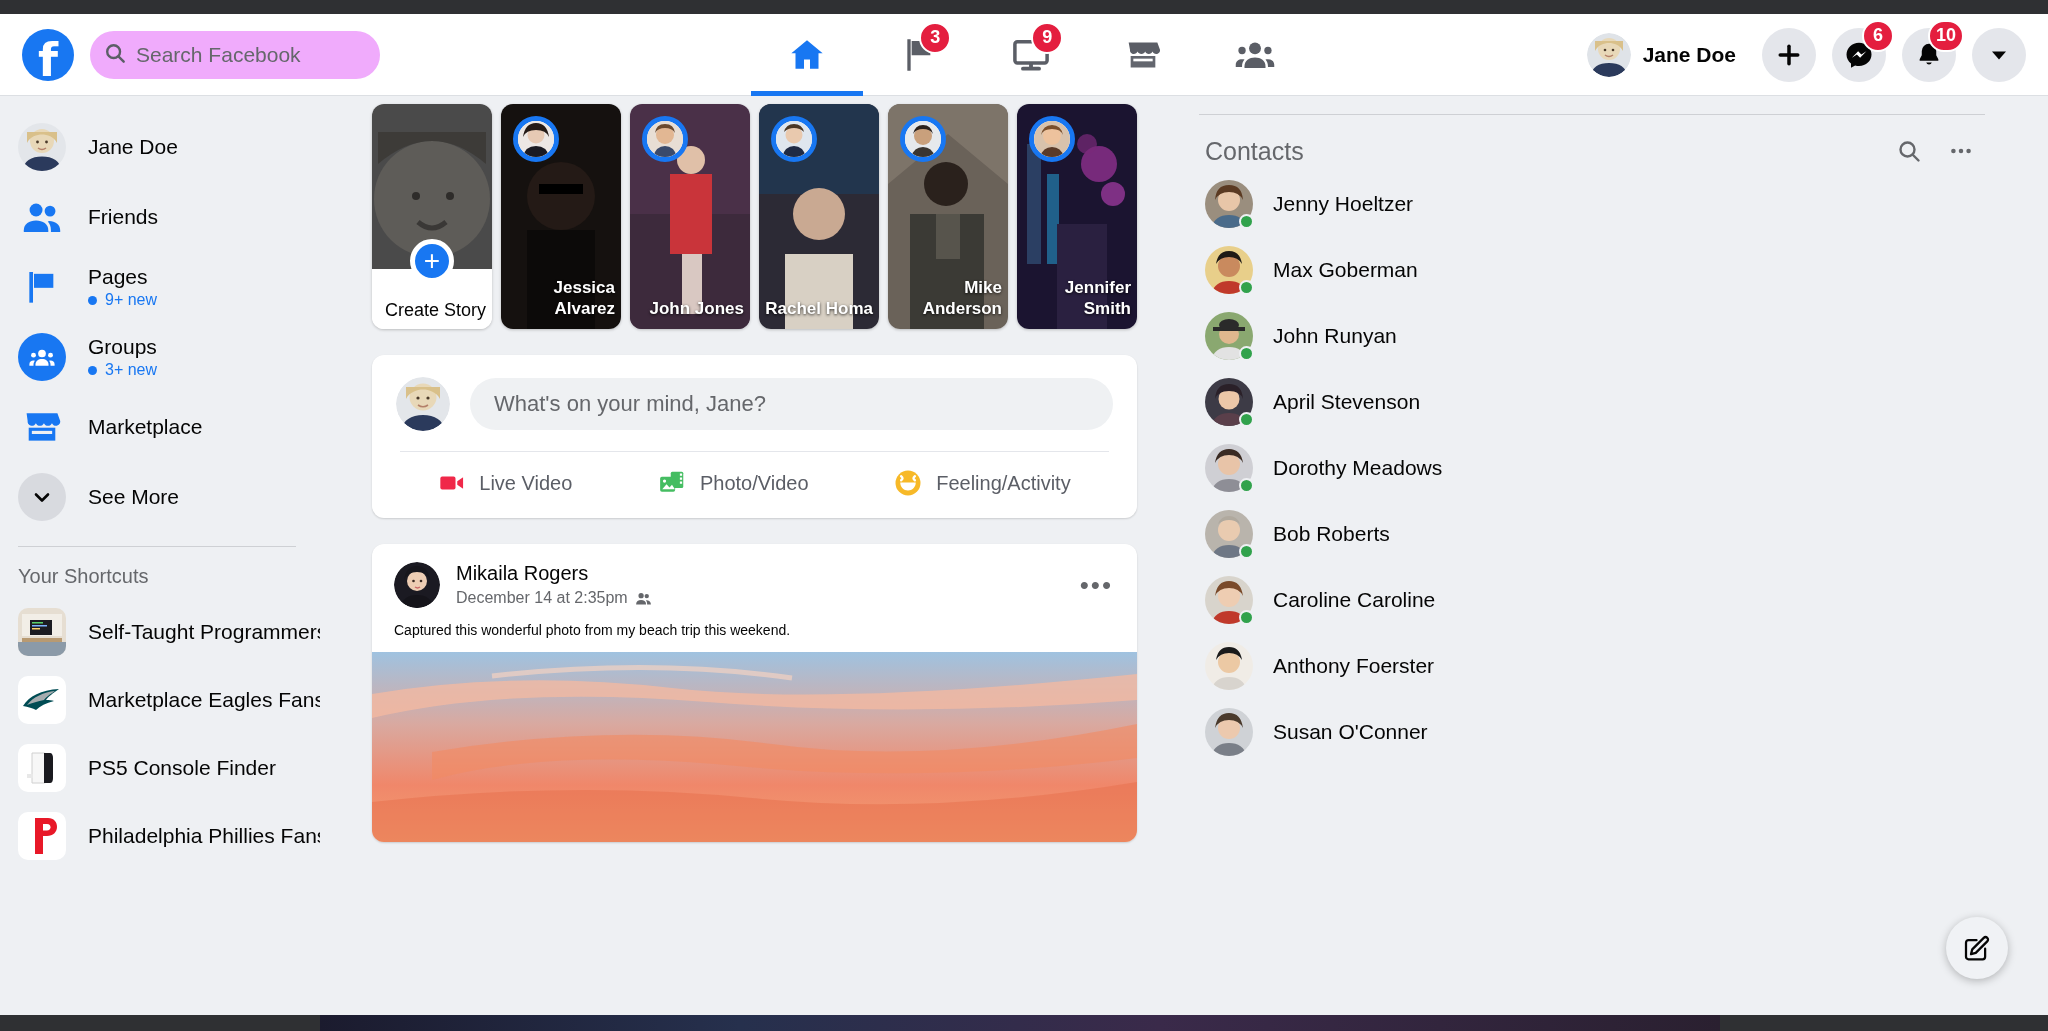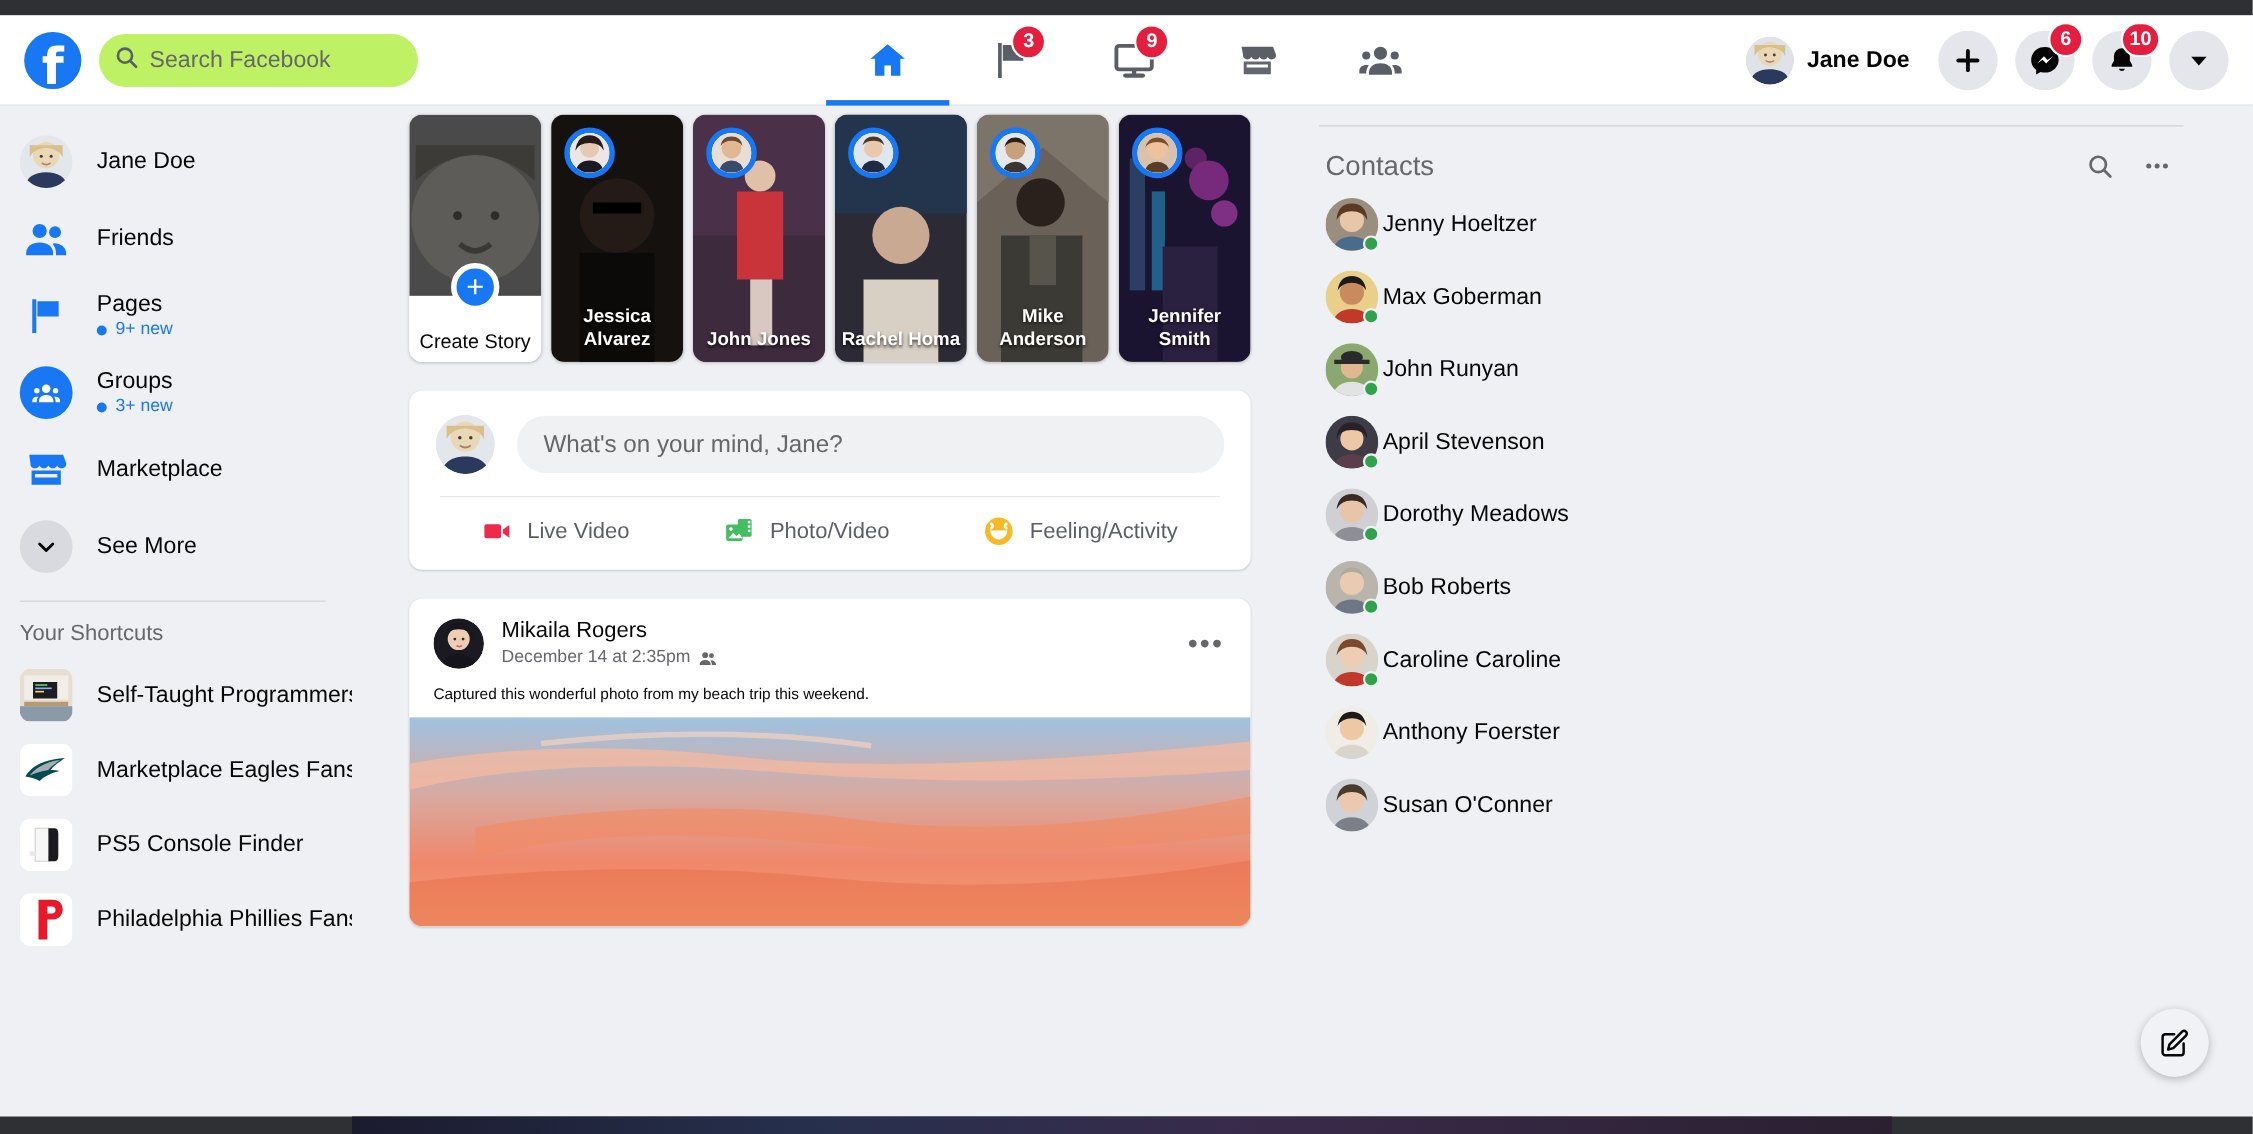--- a/index.html
+++ b/index.html
@@ -28,21 +28,21 @@
     width: 52px; height: 52px; border-radius: 50%; background: #1877f2;
     display: flex; align-items: flex-end; justify-content: center; flex: none;
     position: relative; overflow: hidden;
   }
   .fb-logo span {
     color: #fff; font-size: 46px; line-height: 1; font-weight: bold;
     font-family: "DejaVu Sans", sans-serif; transform: translateY(2px);
   }
   .search-box {
     margin-left: 16px; height: 48px; width: 290px; border-radius: 24px;
-    background: #bef264; display: flex; align-items: center; padding: 0 14px;
+    background: #f0abfc; display: flex; align-items: center; padding: 0 14px;
   }
   .search-box .mag { flex: none; margin-right: 10px; }
   .search-box .ph { color: #65676b; font-size: 21px; white-space: nowrap; }
 
   .hdr-nav { flex: 1; display: flex; align-items: stretch; justify-content: center; height: 82px; }
   .nav-tab {
     width: 112px; position: relative; display: flex; align-items: center;
     justify-content: center; cursor: pointer;
   }
   .nav-tab .under {
@@ -87,21 +87,21 @@
   
   .feed { position: absolute; top: 96px; left: 320px; width: 860px; height: 919px; overflow: hidden; }
 
   .stories { display: flex; gap: 9px; padding: 8px 0 0 52px; }
   .story {
     width: 120px; height: 225px; border-radius: 12px; overflow: hidden;
     position: relative; flex: none; box-shadow: 0 1px 3px rgba(0,0,0,.22); cursor: pointer;
   }
   .story .bg { position: absolute; inset: 0; }
   .story .nm {
-    position: absolute; bottom: 10px; left: 0; right: 0; text-align: center;
+    position: absolute; bottom: 10px; left: 0; right: 0; text-align: right;
     color: #fff; font-size: 17px; font-weight: bold; line-height: 1.25;
     text-shadow: 0 1px 3px rgba(0,0,0,.8); padding: 0 6px;
   }
   .story .ring {
     position: absolute; top: 12px; left: 12px; width: 46px; height: 46px; border-radius: 50%;
     border: 5px solid #1877f2; background: #fff; overflow: hidden;
   }
   .story.create { background: #fff; }
   .story.create .photo { position: absolute; top: 0; left: 0; right: 0; height: 165px; }
   .story.create .base { position: absolute; bottom: 0; left: 0; right: 0; height: 60px; background: #fff; }
@@ -134,21 +134,21 @@
   .post-dots { position: absolute; right: 24px; top: 26px; color: #65676b; font-size: 26px; letter-spacing: 2px; cursor: pointer; }
   .post-text { padding: 14px 22px 14px 22px; font-size: 14px; color: #050505; }
   .post-photo { width: 765px; height: 190px; position: relative; }
 
   
   .contacts { position: absolute; top: 96px; left: 1163px; width: 868px; height: 1019px; padding: 18px 40px 0 30px; }
   .contacts-topline { height: 1px; background: #ced0d4; margin: 0 6px 16px 6px; }
   .contacts-head { display: flex; align-items: center; padding: 0 10px 0 12px; }
   .contacts-title { font-size: 25px; color: #65676b; flex: 1; }
   .contacts-icon-btn { width: 40px; height: 40px; display: flex; align-items: center; justify-content: center; cursor: pointer; margin-left: 12px; }
-  .contact-row { display: flex; align-items: center; gap: 4px; padding: 9px 12px; cursor: pointer; }
+  .contact-row { display: flex; align-items: center; gap: 20px; padding: 9px 12px; cursor: pointer; }
   .contact-ava { width: 48px; height: 48px; border-radius: 50%; position: relative; flex: none; }
   .contact-ava .online {
     position: absolute; right: -1px; bottom: -1px; width: 15px; height: 15px; border-radius: 50%;
     background: #31a24c; border: 2.5px solid #eef0f3;
   }
   .contact-name { font-size: 21px; color: #050505; white-space: nowrap; }
 
   .fab {
     position: absolute; right: 40px; bottom: 52px; width: 62px; height: 62px; border-radius: 50%;
     background: #f0f2f5; box-shadow: 0 2px 8px rgba(0,0,0,.25); display: flex;

